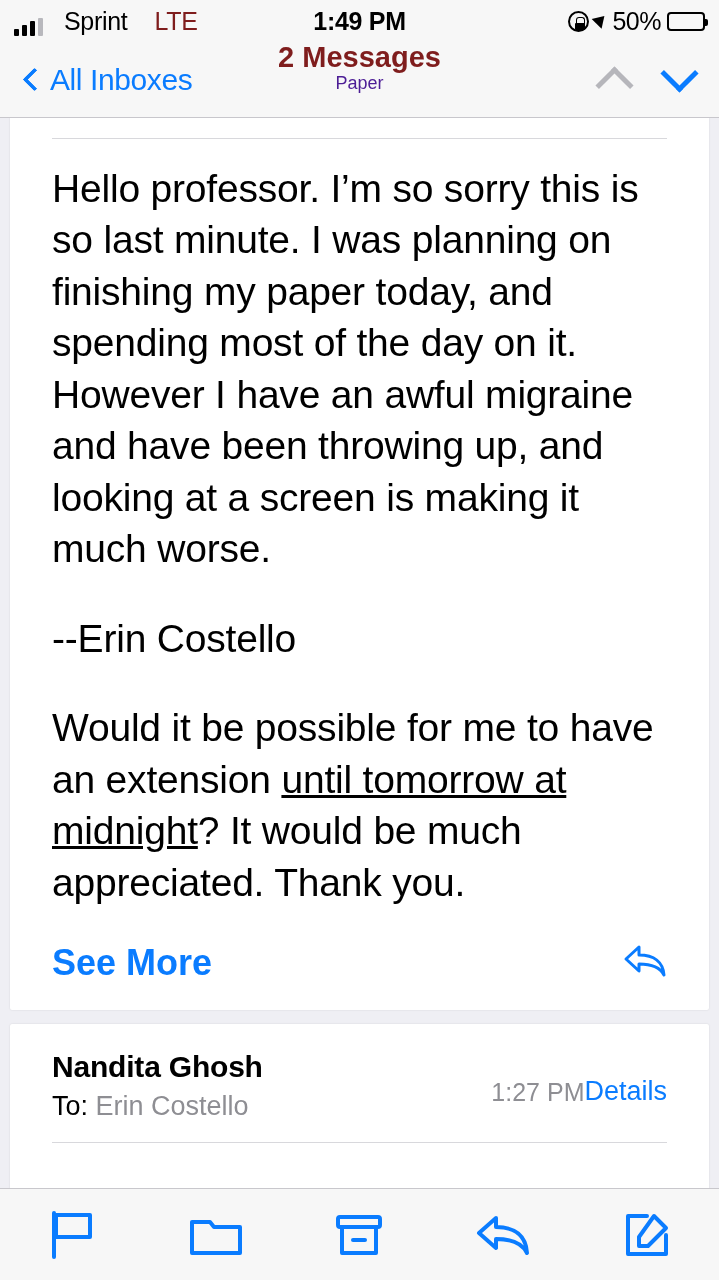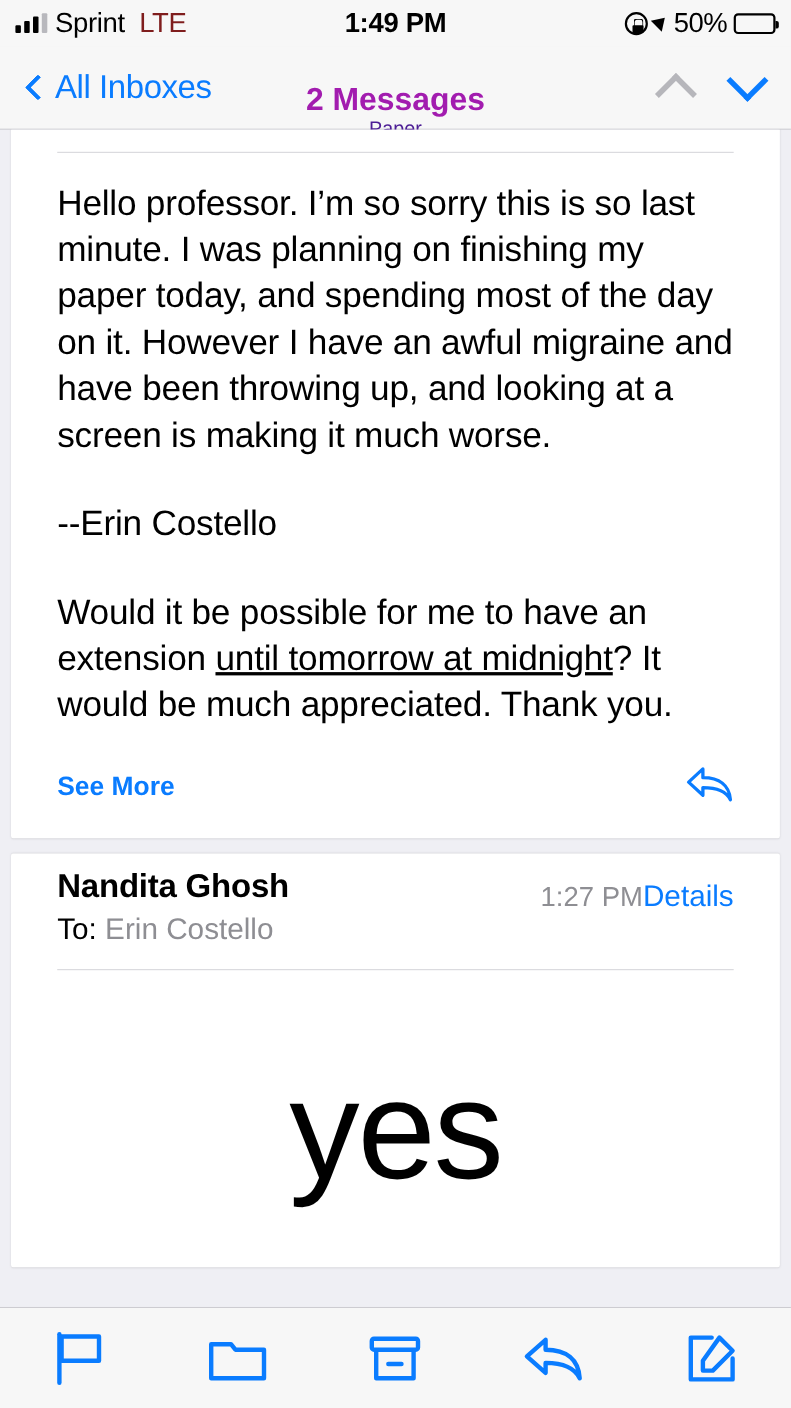--- a/index.html
+++ b/index.html
@@ -23,22 +23,22 @@
     height: 42px;
     background: #f7f7f7;
     display: flex;
     align-items: center;
     padding: 0 14px;
     flex: none;
     position: relative;
   }
   .status-left {
     display: flex;
-    align-items: center;
-    gap: 7px;
+    align-items: flex-end;
+    gap: 21px;
   }
   .signal {
     display: flex;
     align-items: flex-end;
     gap: 3px;
     height: 18px;
   }
   .signal i {
     display: block;
     width: 5px;
@@ -147,21 +147,21 @@
     margin-right: 3px;
     border-radius: 2px;
   }
   .nav-back-label { font-size: 30px; color: #0a7cff; letter-spacing: -0.4px; }
   .nav-title-wrap {
     position: absolute;
     left: 0; right: 0;
     text-align: center;
     pointer-events: none;
   }
-  .nav-title { font-size: 29px; font-weight: bold; color: #a21caf; line-height: 1.05; margin-top: 34px; }
+  .nav-title { font-size: 29px; font-weight: bold; color: #7f1d1d; line-height: 1.05; }
   .nav-subtitle { font-size: 18px; color: #4c1d95; line-height: 1.3; }
   .nav-right {
     margin-left: auto;
     display: flex;
     align-items: center;
     gap: 38px;
     z-index: 3;
   }
   .chev-up {
     width: 27px; height: 27px;
@@ -192,22 +192,22 @@
     box-shadow: 0 0 2px rgba(0,0,0,0.12);
     margin-bottom: 14px;
   }
   .card.first {
     margin-top: -38px;
   }
   .card-pad { padding: 0 42px; }
 
   .msg-header {
     display: flex;
-    align-items: flex-start;
-    padding-top: 13px;
+    align-items: center;
+    padding-top: 26px;
   }
   .msg-header-text { flex: 1; min-width: 0; }
   .sender { font-size: 30px; font-weight: bold; color: #000; letter-spacing: -0.2px; }
   .to-line { margin-top: 7px; font-size: 27px; color: #8e8e93; }
   .to-label { color: #000; }
   .msg-meta {
     display: flex;
     align-items: flex-end;
     margin-left: 10px;
     padding-top: 2px;
@@ -226,35 +226,35 @@
     margin-left: 22px;
     flex: none;
     letter-spacing: 0.5px;
   }
   .divider {
     height: 1px;
     background: #d8d8dc;
     margin: 20px 0 0 0;
   }
   .body-text {
-    font-size: 32px;
+    font-size: 39px;
     line-height: 1.32;
     color: #000;
     padding: 24px 0 0 0;
     letter-spacing: -0.2px;
   }
   .body-text p { margin: 0 0 38px 0; }
   .body-text p:last-child { margin-bottom: 0; }
   .underline { text-decoration: underline; }
   .card-footer {
     display: flex;
     align-items: center;
     padding: 34px 0 26px 0;
   }
-  .see-more { font-size: 24px; color: #0a7cff; font-weight: bold; cursor: pointer; }
+  .see-more { font-size: 36px; color: #0a7cff; font-weight: bold; cursor: pointer; }
   .reply-inline { margin-left: auto; cursor: pointer; }
 
   .big-body {
     font-size: 128px;
     color: #000;
     text-align: center;
     padding: 82px 0 60px 0;
     letter-spacing: -2px;
     line-height: 1;
   }

